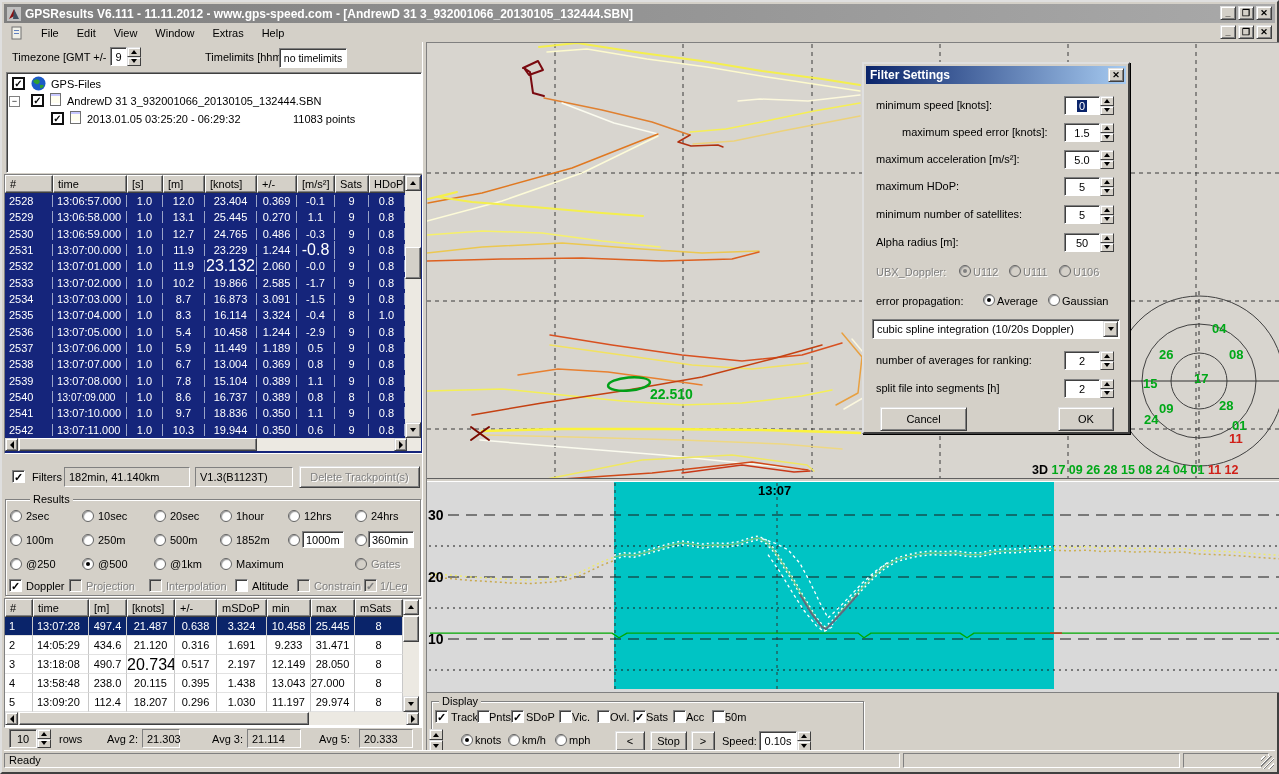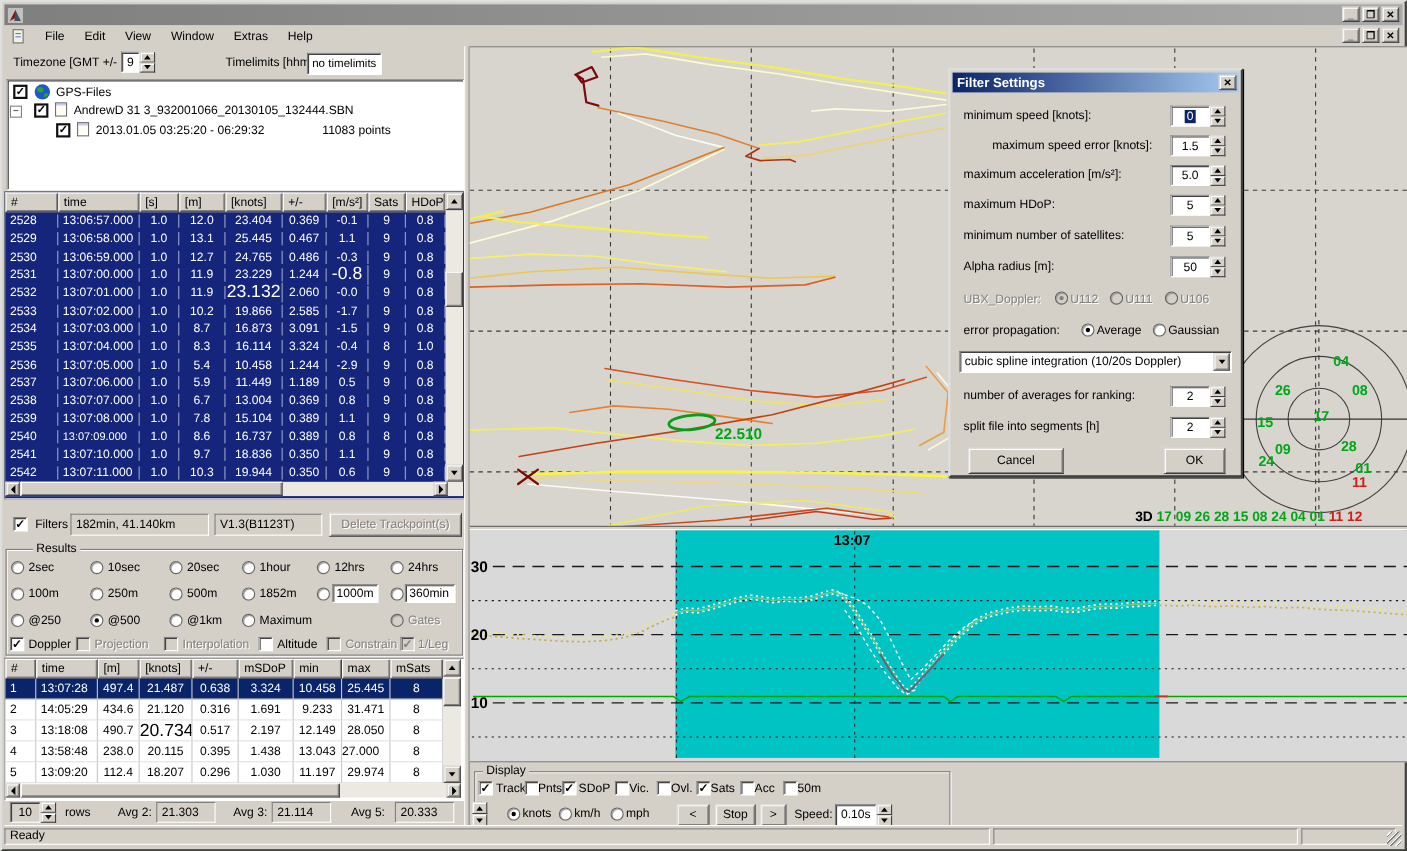--- a/index.html
+++ b/index.html
@@ -66,20 +66,21 @@
 <body>
 
 <div id="win">
 
   <div class="titlebar">
     <svg style="position:static;width:14px;height:14px;margin-left:3px;" viewBox="0 0 14 14">
       <rect x="0" y="0" width="14" height="14" fill="#c0c0c0"></rect>
       <path d="M2 12 L7 2 L9 8 Z" fill="#8b1010"></path>
       <path d="M7 2 L12 12 L6 12 Z" fill="#405060"></path>
     </svg>
+    <span class="ttl">GPSResults V6.111 - 11.11.2012 - www.gps-speed.com - [AndrewD 31 3_932001066_20130105_132444.SBN]</span>
   </div>
   <div class="winbtn btn" style="left:1218px;top:4px;">_</div>
   <div class="winbtn btn" style="left:1236px;top:4px;">❐</div>
   <div class="winbtn btn" style="left:1254px;top:4px;">✕</div>
 
   <div class="menubar">
     <svg style="position:static;width:14px;height:14px;margin:0 8px 0 6px;" viewBox="0 0 14 14">
       <rect x="2" y="1" width="9" height="12" fill="#f0f0e8" stroke="#707070"></rect>
       <rect x="4" y="4" width="5" height="1" fill="#6080c0"></rect>
         <rect x="4" y="7" width="5" height="1" fill="#6080c0"></rect>
@@ -155,21 +156,21 @@
           <div style="width: 38px; color: rgb(255, 255, 255); font-size: 11px; box-sizing: border-box; border-right: 1px solid rgb(154, 164, 200); text-align: center; padding-left: 0px; overflow: hidden; white-space: nowrap;">-0.1</div>
           <div style="width: 34px; color: rgb(255, 255, 255); font-size: 11px; box-sizing: border-box; border-right: 1px solid rgb(154, 164, 200); text-align: center; padding-left: 0px; overflow: hidden; white-space: nowrap;">9</div>
           <div style="width: 36px; color: rgb(255, 255, 255); font-size: 11px; box-sizing: border-box; border-right: 1px solid rgb(154, 164, 200); text-align: center; padding-left: 0px; overflow: hidden; white-space: nowrap;">0.8</div>
         </div>
         <div style="display: flex; height: 16.33px; align-items: center;">
           <div style="width: 48px; color: rgb(255, 255, 255); font-size: 11px; box-sizing: border-box; border-right: 1px solid rgb(154, 164, 200); text-align: left; padding-left: 4px; overflow: hidden; white-space: nowrap;">2529</div>
           <div style="width: 74px; color: rgb(255, 255, 255); font-size: 11px; box-sizing: border-box; border-right: 1px solid rgb(154, 164, 200); text-align: left; padding-left: 4px; overflow: hidden; white-space: nowrap;">13:06:58.000</div>
           <div style="width: 36px; color: rgb(255, 255, 255); font-size: 11px; box-sizing: border-box; border-right: 1px solid rgb(154, 164, 200); text-align: center; padding-left: 0px; overflow: hidden; white-space: nowrap;">1.0</div>
           <div style="width: 42px; color: rgb(255, 255, 255); font-size: 11px; box-sizing: border-box; border-right: 1px solid rgb(154, 164, 200); text-align: center; padding-left: 0px; overflow: hidden; white-space: nowrap;">13.1</div>
           <div style="width: 52px; color: rgb(255, 255, 255); font-size: 11px; box-sizing: border-box; border-right: 1px solid rgb(154, 164, 200); text-align: center; padding-left: 0px; overflow: hidden; white-space: nowrap;">25.445</div>
-          <div style="width: 40px; color: rgb(255, 255, 255); font-size: 11px; box-sizing: border-box; border-right: 1px solid rgb(154, 164, 200); text-align: center; padding-left: 0px; overflow: hidden; white-space: nowrap;">0.467</div>
+          <div style="width: 40px; color: rgb(255, 255, 255); font-size: 11px; box-sizing: border-box; border-right: 1px solid rgb(154, 164, 200); text-align: center; padding-left: 0px; overflow: hidden; white-space: nowrap;">0.270</div>
           <div style="width: 38px; color: rgb(255, 255, 255); font-size: 11px; box-sizing: border-box; border-right: 1px solid rgb(154, 164, 200); text-align: center; padding-left: 0px; overflow: hidden; white-space: nowrap;">1.1</div>
           <div style="width: 34px; color: rgb(255, 255, 255); font-size: 11px; box-sizing: border-box; border-right: 1px solid rgb(154, 164, 200); text-align: center; padding-left: 0px; overflow: hidden; white-space: nowrap;">9</div>
           <div style="width: 36px; color: rgb(255, 255, 255); font-size: 11px; box-sizing: border-box; border-right: 1px solid rgb(154, 164, 200); text-align: center; padding-left: 0px; overflow: hidden; white-space: nowrap;">0.8</div>
         </div>
         <div style="display: flex; height: 16.33px; align-items: center;">
           <div style="width: 48px; color: rgb(255, 255, 255); font-size: 11px; box-sizing: border-box; border-right: 1px solid rgb(154, 164, 200); text-align: left; padding-left: 4px; overflow: hidden; white-space: nowrap;">2530</div>
           <div style="width: 74px; color: rgb(255, 255, 255); font-size: 11px; box-sizing: border-box; border-right: 1px solid rgb(154, 164, 200); text-align: left; padding-left: 4px; overflow: hidden; white-space: nowrap;">13:06:59.000</div>
           <div style="width: 36px; color: rgb(255, 255, 255); font-size: 11px; box-sizing: border-box; border-right: 1px solid rgb(154, 164, 200); text-align: center; padding-left: 0px; overflow: hidden; white-space: nowrap;">1.0</div>
           <div style="width: 42px; color: rgb(255, 255, 255); font-size: 11px; box-sizing: border-box; border-right: 1px solid rgb(154, 164, 200); text-align: center; padding-left: 0px; overflow: hidden; white-space: nowrap;">12.7</div>
           <div style="width: 52px; color: rgb(255, 255, 255); font-size: 11px; box-sizing: border-box; border-right: 1px solid rgb(154, 164, 200); text-align: center; padding-left: 0px; overflow: hidden; white-space: nowrap;">24.765</div>
@@ -491,21 +492,21 @@
         <div class="spin-half" style="top:0;">
           <div class="tri-up"></div>
         </div>
     <div class="spin-half" style="bottom:0;">
           <div class="tri-dn"></div>
         </div>
       </div>
   </div>
   <div class="lbl" style="left:57px;top:731px;">rows</div>
   <div class="lbl" style="left:105px;top:731px;">Avg 2:</div>
-  <div class="abs bevel-in-flat" style="left:140px;top:727px;width:54px;height:19px;font-size:11px;display:flex;align-items:center;padding-left:4px;box-sizing:border-box;">21.303</div>
+  <div class="abs bevel-in-flat" style="left:140px;top:727px;width:38px;height:19px;font-size:11px;display:flex;align-items:center;padding-left:4px;box-sizing:border-box;">21.303</div>
   <div class="lbl" style="left:210px;top:731px;">Avg 3:</div>
   <div class="abs bevel-in-flat" style="left:245px;top:727px;width:54px;height:19px;font-size:11px;display:flex;align-items:center;padding-left:4px;box-sizing:border-box;">21.114</div>
   <div class="lbl" style="left:317px;top:731px;">Avg 5:</div>
   <div class="abs bevel-in-flat" style="left:357px;top:727px;width:54px;height:19px;font-size:11px;display:flex;align-items:center;padding-left:4px;box-sizing:border-box;">20.333</div>
 
   <div class="abs" style="left:420px;top:40px;width:5px;height:713px;background:#d4d0c8;border-left:1px solid #ffffff;border-right:1px solid #808080;box-sizing:border-box;"></div>
 
   <div class="abs" style="left:425px;top:40px;width:854px;height:438px;background:#d8d5cf;border-top:1px solid #808080;box-sizing:border-box;">
     <svg id="map-svg" style="left:0;top:0;" width="854" height="438" viewBox="425 40 854 438">
         <line x1="553" y1="41" x2="553" y2="477" stroke="#3a3a3a" stroke-width="1" stroke-dasharray="4 4"></line>

